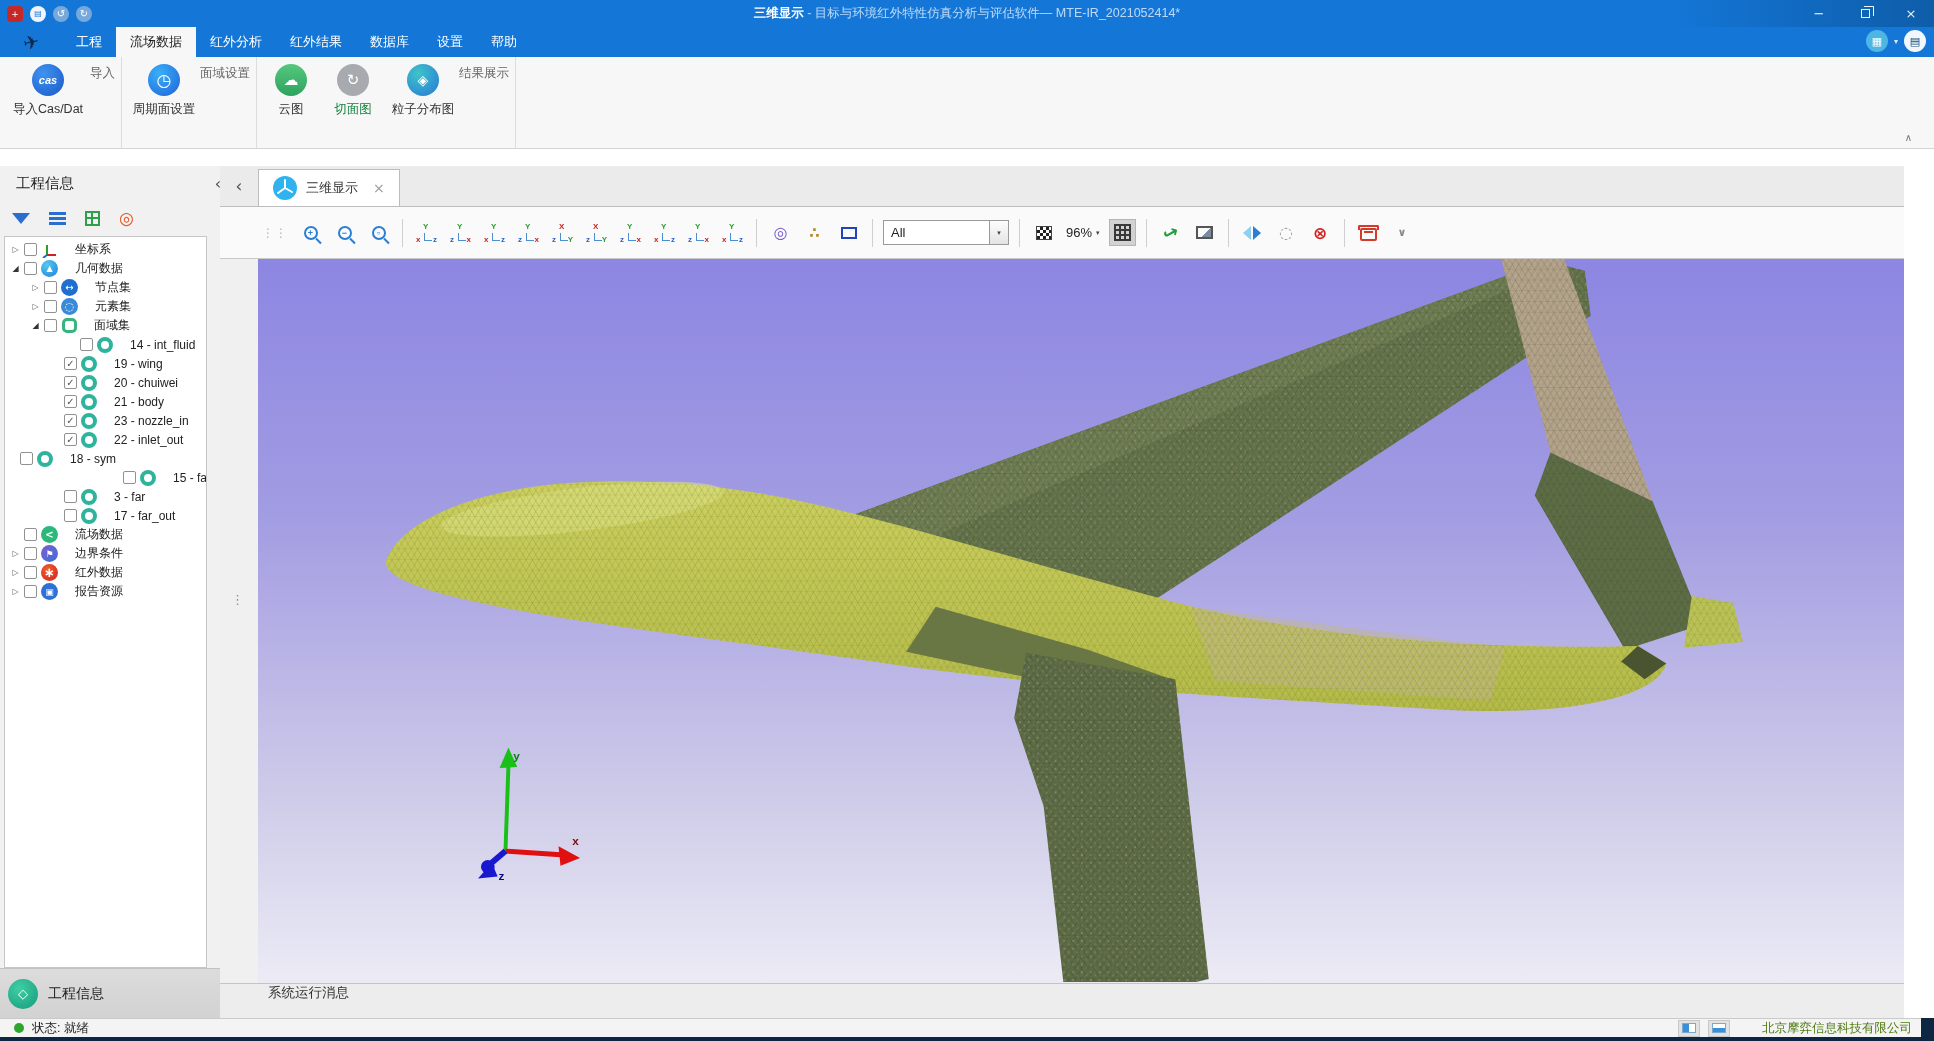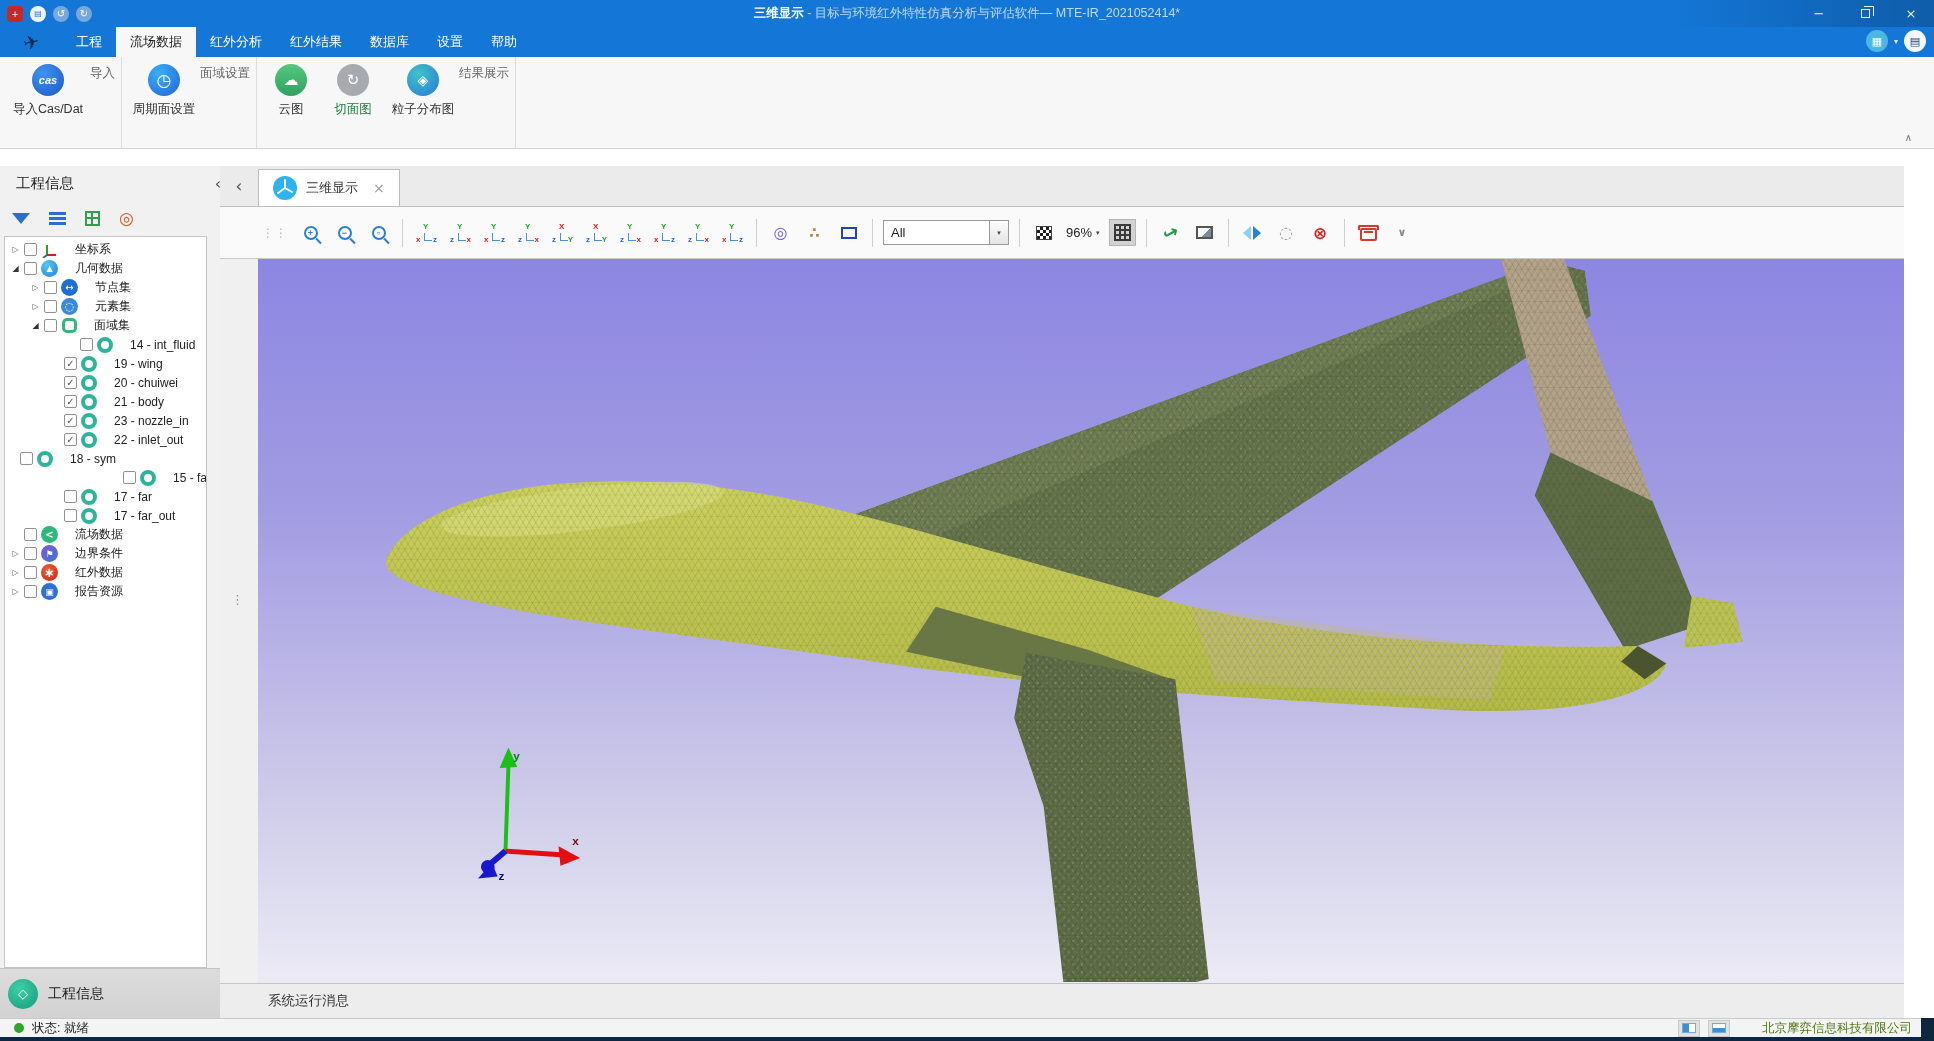--- a/index.html
+++ b/index.html
@@ -164,21 +164,21 @@
   .vt-zoom .c { font-size:7px; color:#444; }
 
   .viewrow { flex:1; display:flex; min-height:0; }
   .gutter { width:38px; background:#f0f0f0; position:relative; }
   .gutter .dots { position:absolute; left:11px; top:333px; color:#909090; font-size:13px; }
   .viewport { flex:1; position:relative;
     background:linear-gradient(180deg,#8d86e2 0%,#a29ce2 35%,#cfcce9 75%,#ecebf5 100%); }
   .viewport svg.scene { position:absolute; inset:0; width:100%; height:100%; }
 
   .msgbar { height:35px; background:#ededed; border-top:1px solid #c4c4c4;
-    display:flex; align-items:center; padding-left:48px; font-size:13.5px; color:#333; }
+    display:flex; padding-left:48px; font-size:13.5px; color:#333; }
 
   
   .statusbar { position:absolute; left:0; bottom:4px; width:1934px; height:19px;
     background:#f4f4f4; border-top:1px solid #cacaca; display:flex; align-items:center; }
   .sdot { width:10px; height:10px; border-radius:50%; background:#2fa52f; margin:0 8px 0 14px; }
   .sstatus { font-size:12.5px; color:#222; }
   .sb-right { position:absolute; right:22px; display:flex; align-items:center; gap:8px; }
   .sb-win { width:22px; height:17px; background:#e2e2e2; border:1px solid #c8c8c8;
     display:flex; align-items:center; justify-content:center; }
   .sbw { width:14px; height:10px; border:1px solid #7aa8d0; background:#fff; position:relative; }
@@ -362,21 +362,21 @@
         <div class="trow" style="padding-left: 68px; margin-left: 35px;">
           <span class="texp g "></span>
           <span class="tchk g"></span>
           <span class="ti g ti-ring"></span>
           <span class="tlab">15 - far_in</span>
         </div>
         <div class="trow" style="padding-left: 44px;">
           <span class="texp g "></span>
           <span class="tchk g"></span>
           <span class="ti g ti-ring"></span>
-          <span class="tlab">17 - far</span>
+          <span class="tlab">3 - far</span>
         </div>
         <div class="trow" style="padding-left: 44px;">
           <span class="texp g "></span>
           <span class="tchk g"></span>
           <span class="ti g ti-ring"></span>
           <span class="tlab">17 - far_out</span>
         </div>
         <div class="trow" style="padding-left: 4px;">
           <span class="texp g "></span>
           <span class="tchk g"></span>

